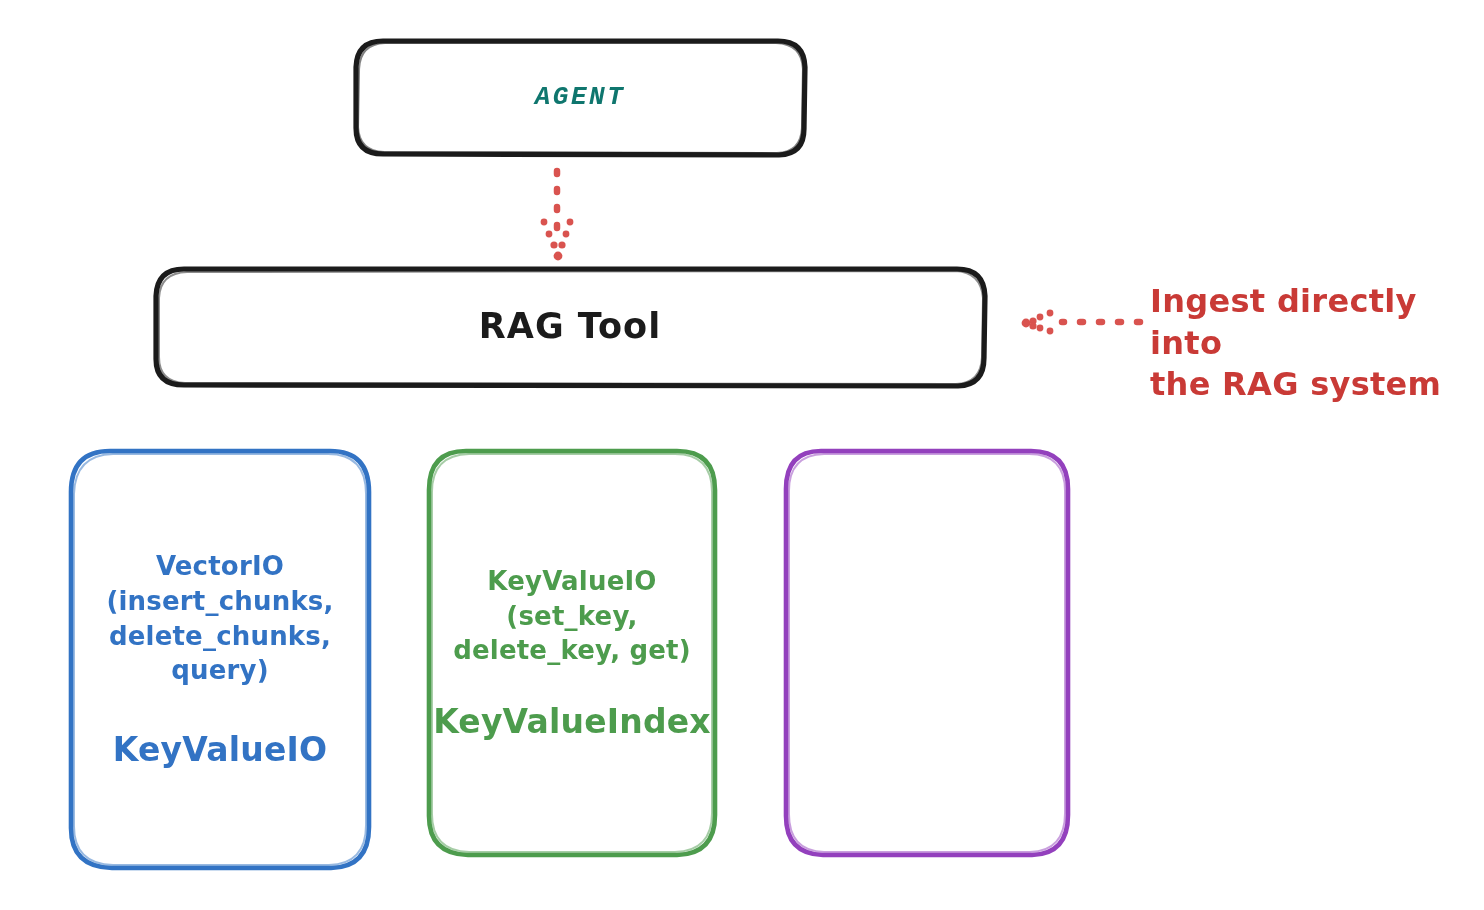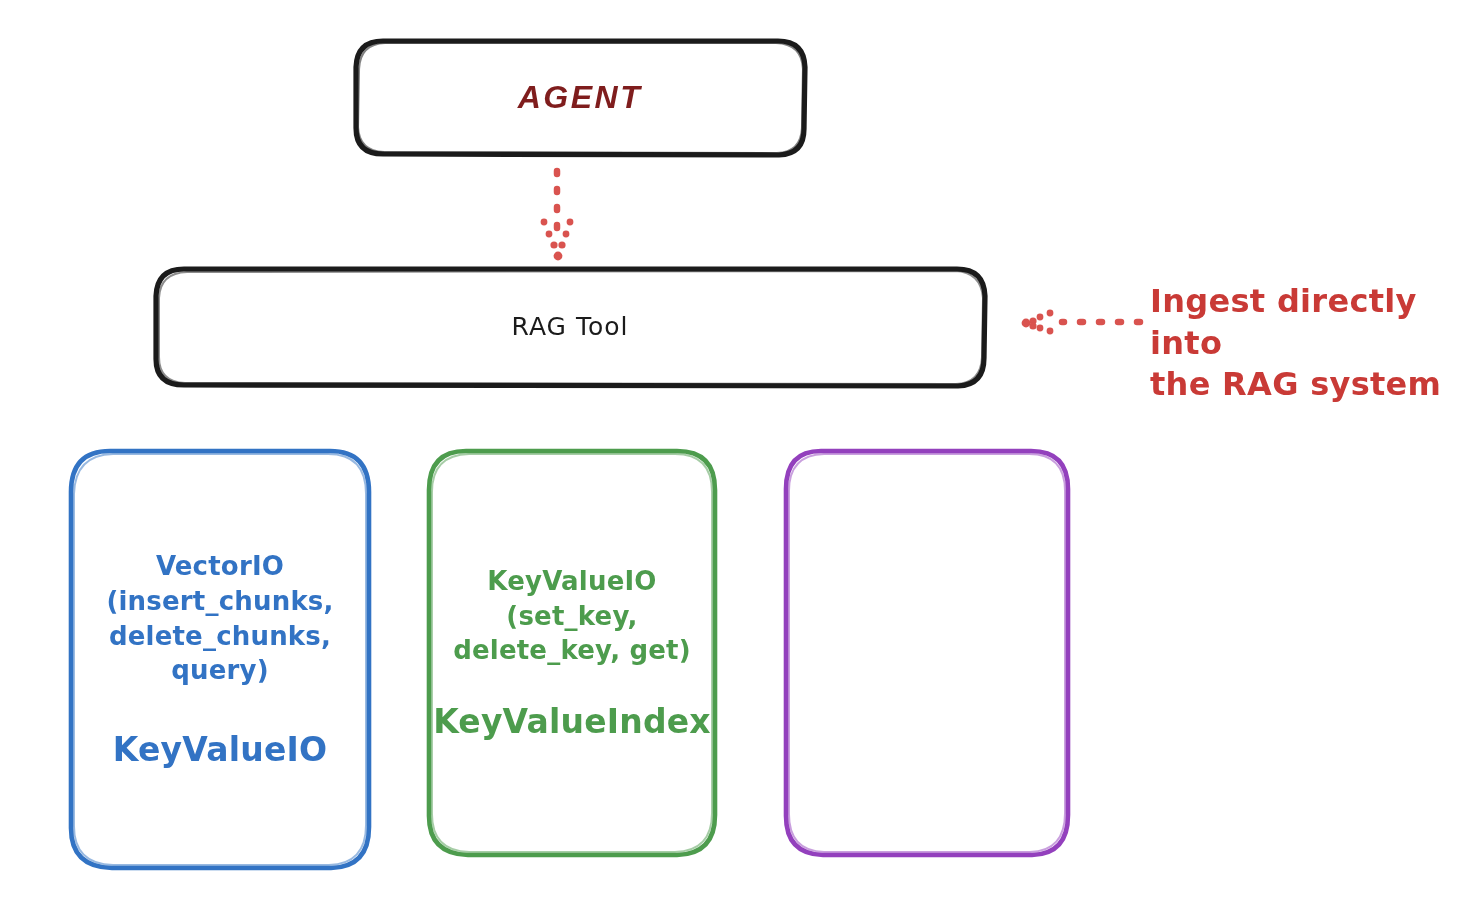--- a/index.html
+++ b/index.html
@@ -40,36 +40,36 @@
     white-space: pre-line;
     line-height: 1.30;
     letter-spacing: 0.3px;
   }
 
   
   #node-agent {
     left: 355px; top: 40px; width: 450px; height: 115px;
   }
   #node-agent .node-label {
-    font-family: Liberation Sans, sans-serif;
+    font-family: Liberation Mono, monospace;
     font-style: italic;
     font-weight: 700;
-    font-size: 32px;
-    color: #7f1d1d;
+    font-size: 26px;
+    color: #0f766e;
     letter-spacing: 2.5px;
   }
 
   
   #node-ragtool {
     left: 155px; top: 268px; width: 830px; height: 118px;
   }
   #node-ragtool .node-label {
     font-family: "DejaVu Sans", sans-serif;
-    font-weight: 400;
-    font-size: 25px;
+    font-weight: 700;
+    font-size: 35px;
     color: #1b1b1b;
     letter-spacing: 1px;
   }
 
   
   #node-vector  { left: 70px;  top: 450px; width: 300px; height: 418px; }
   #node-keyvalue{ left: 428px; top: 450px; width: 288px; height: 405px; }
   #node-relational { left: 785px; top: 450px; width: 283px; height: 405px; }
 
   .card-label {

